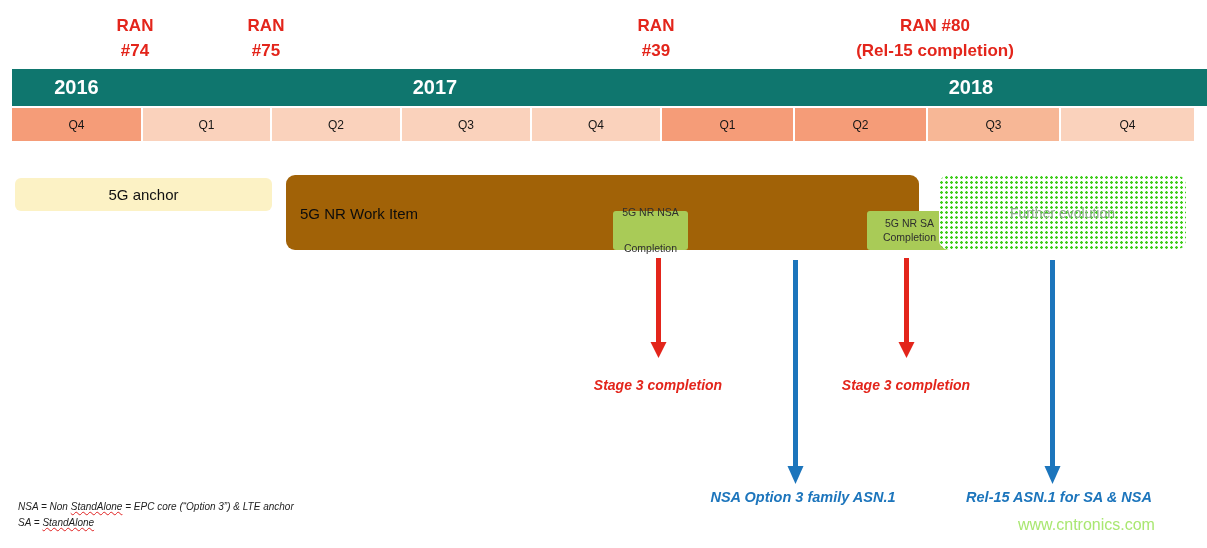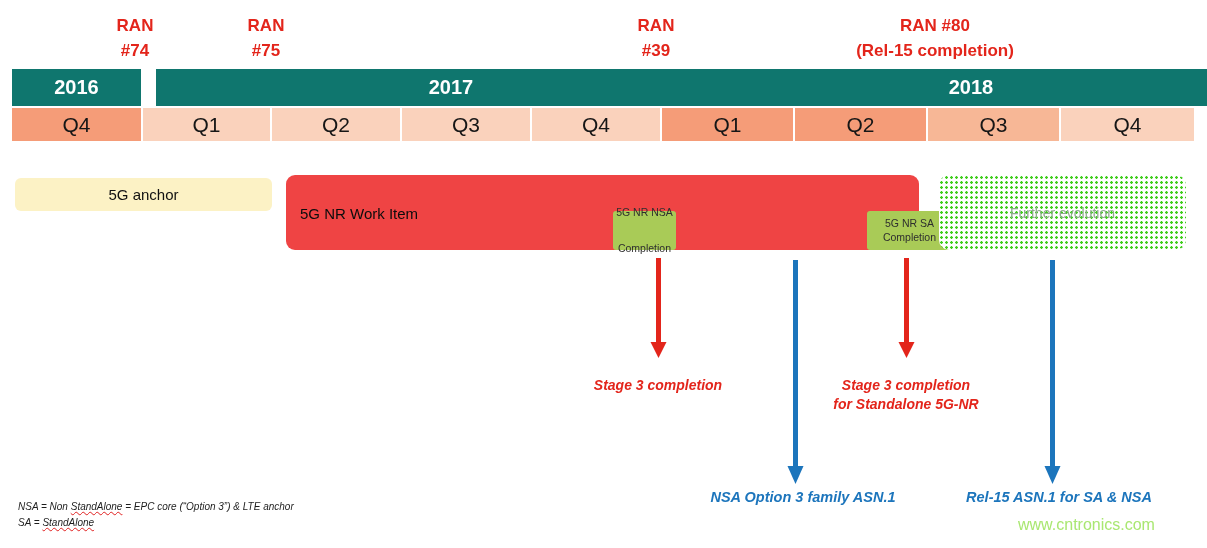--- a/index.html
+++ b/index.html
@@ -13,46 +13,46 @@
     color:#E3251B; font-weight:bold; font-size:17px; line-height:1.45;
   }
   .year {
     position:absolute; top:69px; height:37px; background:#0f766e;
     color:#ffffff; font-weight:bold; font-size:20px;
     display:flex; align-items:center; justify-content:center;
   }
   .quarter {
     position:absolute; top:108px; height:33px;
     display:flex; align-items:center; justify-content:center;
-    font-size:21px; color:#161616;
+    font-size:12px; color:#161616;
   }
   .q-dark   { background:#F59C78; }
   .q-medium { background:#F7B796; }
   .q-light  { background:#FAD2BC; }
   .bar-study {
     position:absolute; left:15px; top:178px; width:257px; height:33px;
     background:#FCF2C5; border-radius:6px;
     display:flex; align-items:center; justify-content:center;
     font-size:15px; color:#111111;
   }
   .bar-work {
     position:absolute; left:286px; top:175px; width:633px; height:75px;
-    background:#ef4444; border-radius:9px;
+    background:#a16207; border-radius:9px;
   }
   .bar-work-label {
     position:absolute; left:14px; top:50%; transform:translateY(-50%);
     font-size:15px; color:#0c0c0c;
   }
   .completion {
     position:absolute; top:211px; height:39px;
     background:#A9CB57; border-radius:3px;
     display:flex; flex-direction:column; align-items:center; justify-content:center;
     font-size:10.5px; line-height:1.3; color:#2e2e2e; text-align:center;
   }
-  .nsa-compl { left:613px; width:63px;gap:22px; }
+  .nsa-compl { left:613px; width:75px;gap:22px; }
   .sa-compl  { left:867px; width:85px; }
   .bar-further {
     position:absolute; left:939px; top:175px; width:247px; height:75px;
     border-radius:10px; background-color:#ffffff;
     background-image: radial-gradient(#3ECC1B 1.3px, transparent 1.45px);
     background-size:5px 5px;
     display:flex; align-items:center; justify-content:center;
   }
   .bar-further-label {
     font-size:14px; color:#8FA98F; background:rgba(255,255,255,0.0);
@@ -96,21 +96,21 @@
   <div class="ran" style="left:576px; width:160px;">
     <div>RAN</div>
     <div>#39</div>
   </div>
   <div class="ran" style="left:804px; width:262px;">
     <div>RAN #80</div>
     <div>(Rel-15 completion)</div>
   </div>
 
   <div class="year" style="left:12px;  width:129px;">2016</div>
-  <div class="year" style="left:156px; width:590px;">2017</div>
+  <div class="year" style="left:140px; width:590px;">2017</div>
   <div class="year" style="left:662px; width:532px;margin-left:43px;">2018</div>
 
   <div class="quarter q-dark" style="left:12px;   width:129px;">Q4</div>
   <div class="quarter q-light" style="left:143px;  width:127px;">Q1</div>
   <div class="quarter q-light" style="left:272px;  width:128px;">Q2</div>
   <div class="quarter q-light" style="left:402px;  width:128px;">Q3</div>
   <div class="quarter q-light" style="left:532px;  width:128px;">Q4</div>
   <div class="quarter q-dark" style="left:662px;  width:131px;">Q1</div>
   <div class="quarter q-dark" style="left:795px;  width:131px;">Q2</div>
   <div class="quarter q-medium" style="left:928px;  width:131px;">Q3</div>
@@ -155,21 +155,20 @@
   <svg class="arrow" style="left:1044px; top:260px;" width="17" height="224">
     <line x1="8.5" y1="0" x2="8.5" y2="207" stroke-width="5" stroke="#1C75BC"></line>
     <polygon points="0.5,206 16.5,206 8.5,224" fill="#1C75BC"></polygon>
   </svg>
 
   <div class="note-red" style="left:542px; top:376px;">
     <div>Stage 3 completion</div>
   </div>
   <div class="note-red" style="left:790px; top:376px;">
     <div>Stage 3 completion</div>
-    <div>for Standalone 5G-NR</div>
   </div>
 
   <div class="note-blue" style="left:688px; top:489px;">NSA Option 3  family ASN.1</div>
   <div class="note-blue" style="left:944px; top:489px;">Rel-15 ASN.1 for SA &amp; NSA</div>
 
   <div class="footnotes">
     <div><span>NSA = Non </span><span class="squiggle">StandAlone</span><span> = EPC core (“Option 3”) &amp; LTE anchor</span></div>
     <div><span>SA = </span><span class="squiggle">StandAlone</span></div>
   </div>
 

